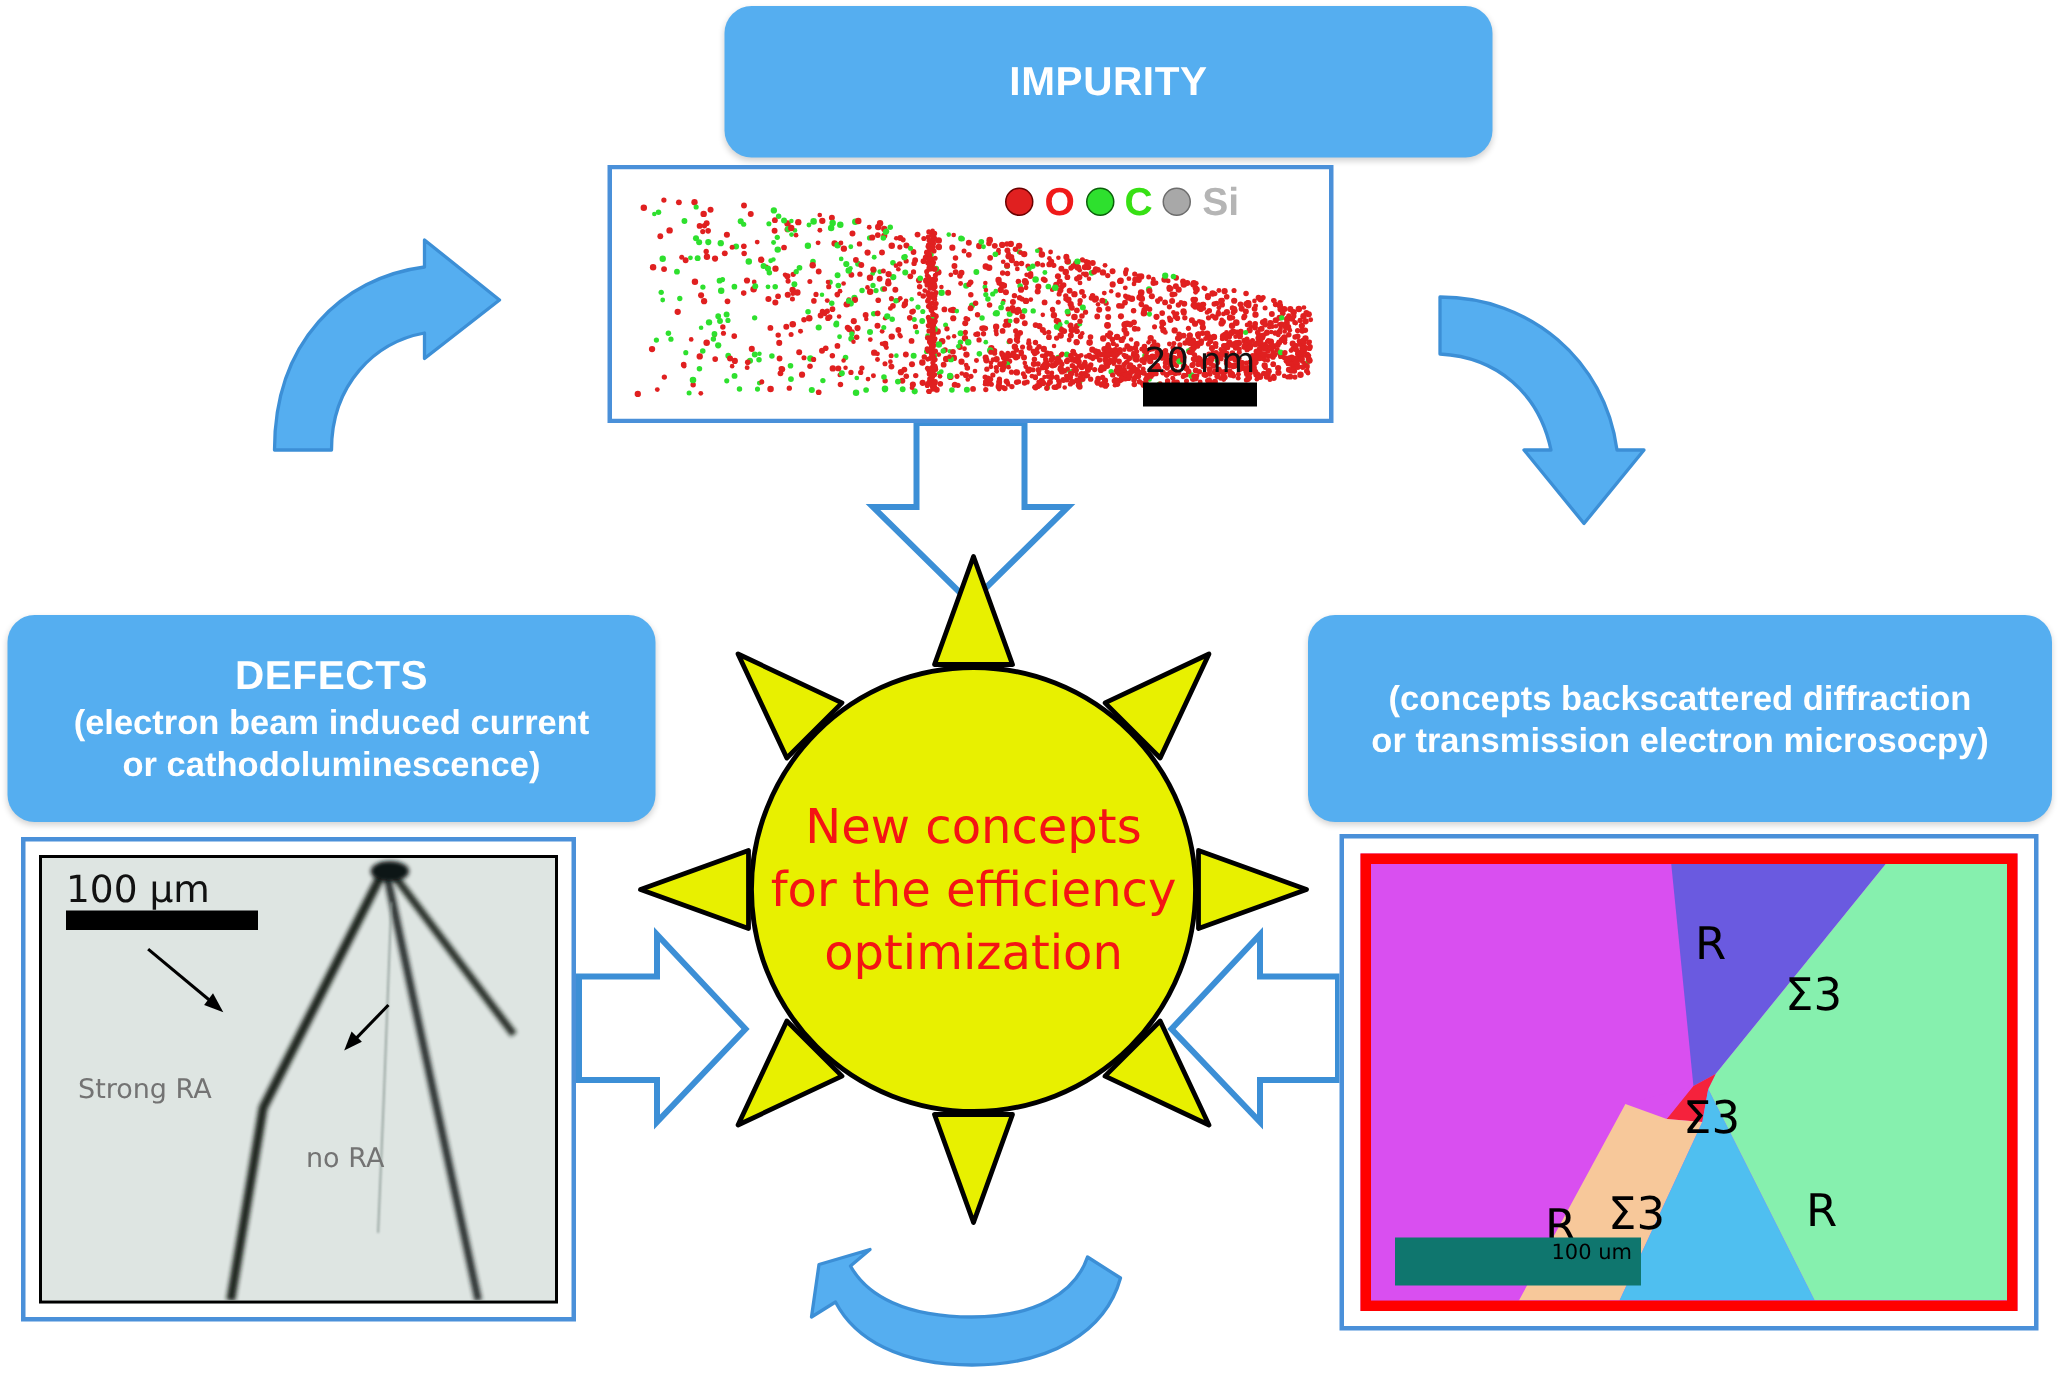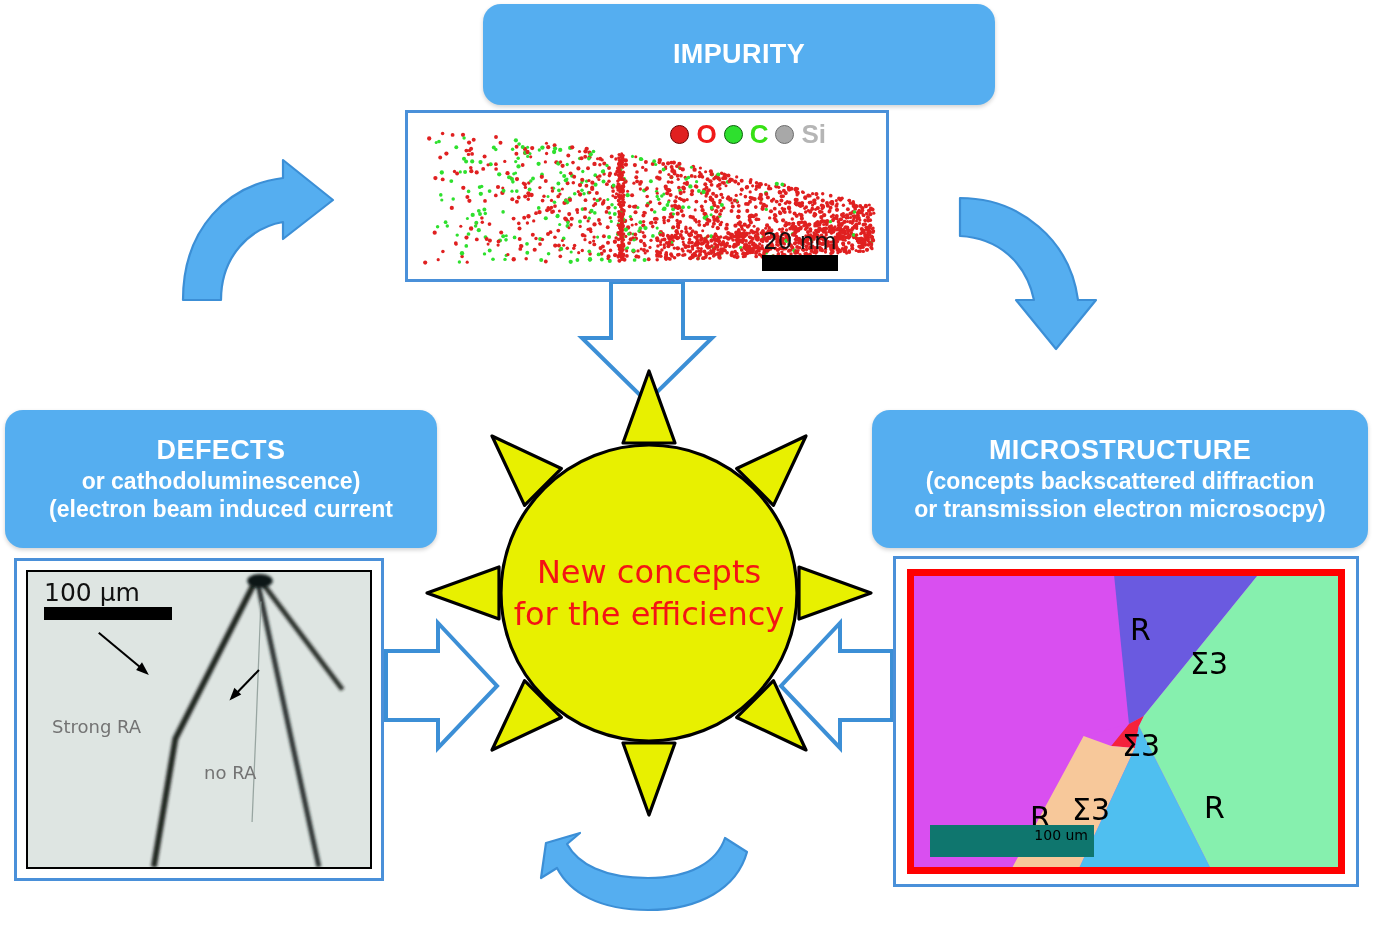--- a/index.html
+++ b/index.html
@@ -2218,22 +2218,22 @@
 
       <div class="scalewrap" id="apt-scale">
         <div class="stxt">20 nm</div>
         <div class="sbar"></div>
       </div>
     </div>
   </div>
 
   <div class="labelbox" id="defects-box">
     <div class="ttl">DEFECTS</div>
+    <div class="sub">(electron beam induced current</div>
     <div class="sub">or cathodoluminescence)</div>
-    <div class="sub">(electron beam induced current</div>
   </div>
 
   <div class="frame" id="ebic-frame">
     <div id="ebic-inner">
       <svg id="ebic-svg" viewBox="0 0 348 301" preserveAspectRatio="none">
         <defs>
           <linearGradient id="gbShade" x1="0" y1="0" x2="1" y2="0">
             <stop offset="0%" stop-color="#7d8a86" stop-opacity="0"></stop>
             <stop offset="45%" stop-color="#19211f" stop-opacity="1"></stop>
             <stop offset="100%" stop-color="#7d8a86" stop-opacity="0"></stop>
@@ -2272,21 +2272,20 @@
         <div class="stxt">100 µm</div>
         <div class="sbar"></div>
       </div>
 
       <div class="ebic-note" id="ebic-note-strong">Strong RA</div>
       <div class="ebic-note" id="ebic-note-no">no RA</div>
     </div>
   </div>
 
   <div class="labelbox" id="microstructure-box">
-    <div class="ttl">MICROSTRUCTURE</div>
     <div class="sub">(concepts backscattered diffraction</div>
     <div class="sub">or transmission electron microsocpy)</div>
   </div>
 
   <div class="frame" id="ebsd-frame">
     <div id="ebsd-inner">
       <svg id="ebsd-svg" viewBox="0 0 430 291" preserveAspectRatio="none">
 
         <polygon points="0,0 203,0 218,148 172,160 100,291 0,291" fill="#d94ff0"></polygon>
 
@@ -2325,16 +2324,17 @@
           <polygon points="245,447 219,375 271,375" fill="#e8f000" stroke="#000000" stroke-width="3.2" stroke-linejoin="round"></polygon>
           <polygon points="88.02229457658646,381.97770542341357 120.54920651116763,312.6812408671319 157.3187591328681,349.45079348883235" fill="#e8f000" stroke="#000000" stroke-width="3.2" stroke-linejoin="round"></polygon>
           <polygon points="23,225.00000000000003 95,199.00000000000003 95,251.00000000000003" fill="#e8f000" stroke="#000000" stroke-width="3.2" stroke-linejoin="round"></polygon>
           <polygon points="88.0222945765864,68.02229457658646 157.3187591328681,100.54920651116764 120.54920651116763,137.3187591328681" fill="#e8f000" stroke="#000000" stroke-width="3.2" stroke-linejoin="round"></polygon>
         </g>
       <circle cx="245" cy="225" r="148" fill="#e8f000" stroke="#000" stroke-width="3.2"></circle>
     </svg>
     <div id="sun-text">
       <div>New concepts</div>
       <div>for the efficiency</div>
+      <div>optimization</div>
     </div>
   </div>
 
 </div>
 
 </body></html>

